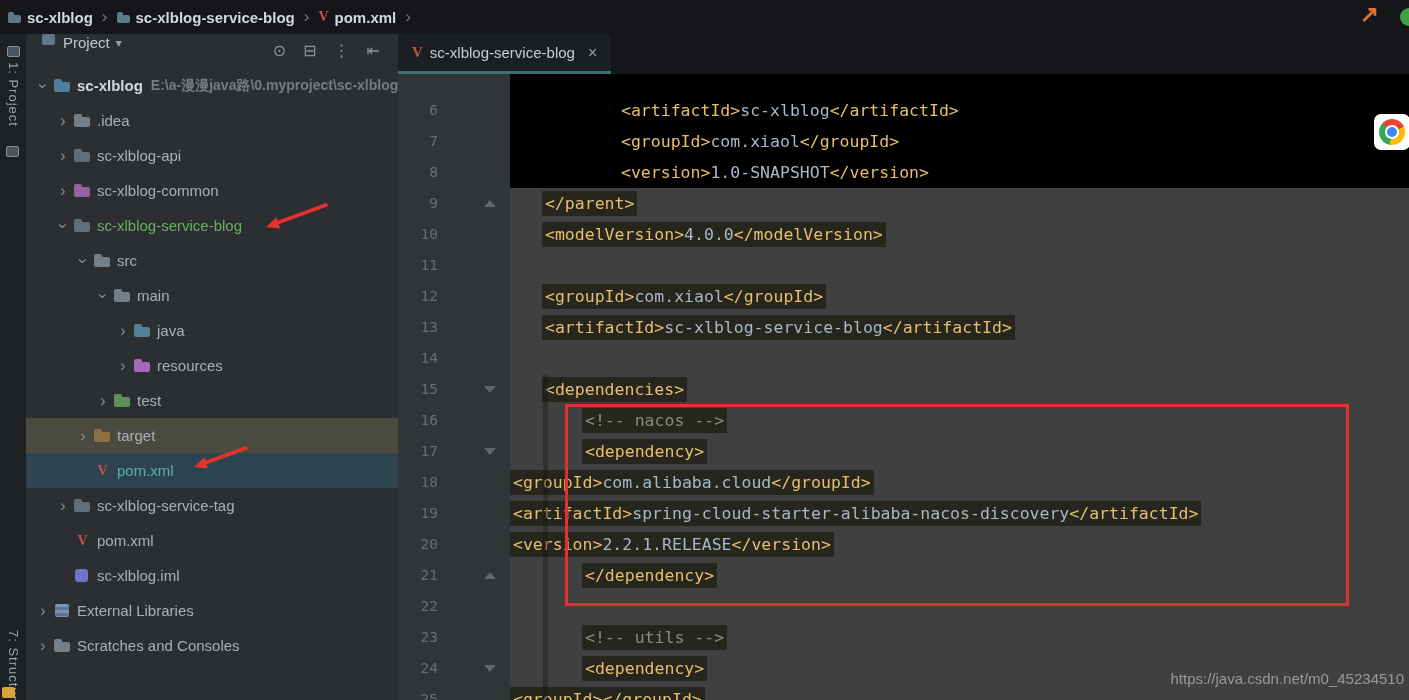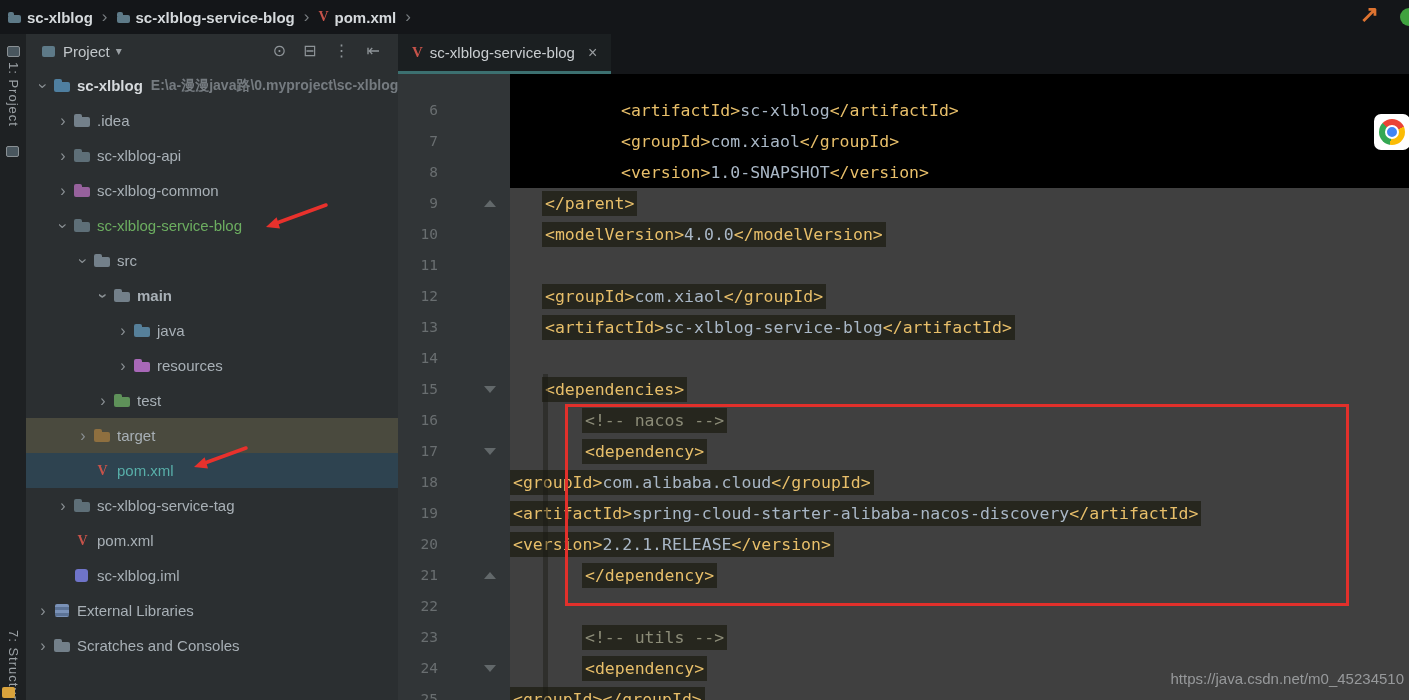--- a/index.html
+++ b/index.html
@@ -25,21 +25,21 @@
   .strip-btn{position:absolute;left:0;width:26px;display:flex;flex-direction:column;align-items:center;gap:5px;cursor:pointer;}
   .strip-btn.top{top:12px;}
   .strip-btn.bottom{top:596px;}
   .strip-label{writing-mode:vertical-rl;color:#9CA2A6;font-size:13px;letter-spacing:1px;}
   .strip-ic{width:13px;height:11px;background:#49565E;border:1px solid #8A9094;border-radius:2px;box-sizing:border-box;}
   .strip-ic.lone{position:absolute;left:6px;top:112px;}
   .bl-icon{position:absolute;left:2px;top:687px;width:13px;height:11px;background:#D9A33C;border-radius:2px;z-index:6;}
 
   
   .sidebar{position:absolute;left:26px;top:34px;width:372px;height:666px;background:#2B2F31;overflow:hidden;}
-  .sidebar-header{height:34px;display:flex;align-items:center;padding:0 10px 0 16px;color:#C2C7CA;font-size:15px;}
+  .sidebar-header{height:34px;display:flex;align-items:flex-start;padding:0 10px 0 16px;color:#C2C7CA;font-size:15px;}
   .ph-ic{width:13px;height:11px;background:#5E7A88;border-radius:2px;margin-right:8px;}
   .ph-title{display:flex;align-items:center;gap:6px;cursor:pointer;}
   .caret{color:#9AA0A4;font-size:12px;}
   .ph-icons{margin-left:auto;display:flex;gap:17px;padding-right:8px;color:#8E9498;font-size:16px;}
   .hicon{cursor:pointer;line-height:34px;}
   .tree{width:100%;}
   .tree-row{height:35px;display:flex;align-items:center;color:#A8B0B6;font-size:15px;
             white-space:nowrap;overflow:hidden;cursor:pointer;}
   .row-selected{background:#2E4350;}
   .row-muted{background:#4A4A3E;}
@@ -180,21 +180,21 @@
         <div class="tree-row" style="padding-left: 28px;">
           <span class="chev down">›</span>
           <span class="ticon i-module fld"></span>
           <span class="tlabel lab-green">sc-xlblog-service-blog</span>
         </div>
         <div class="tree-row" style="padding-left: 48px;">
           <span class="chev down">›</span>
           <span class="ticon i-folder fld"></span>
           <span class="tlabel">src</span>
         </div>
-        <div class="tree-row" style="padding-left: 68px; font-weight: bold;">
+        <div class="tree-row" style="padding-left: 68px;">
           <span class="chev down">›</span>
           <span class="ticon i-folder fld"></span>
           <span class="tlabel">main</span>
         </div>
         <div class="tree-row" style="padding-left: 88px;">
           <span class="chev">›</span>
           <span class="ticon i-folder-blue fld"></span>
           <span class="tlabel">java</span>
         </div>
         <div class="tree-row" style="padding-left: 88px;">

